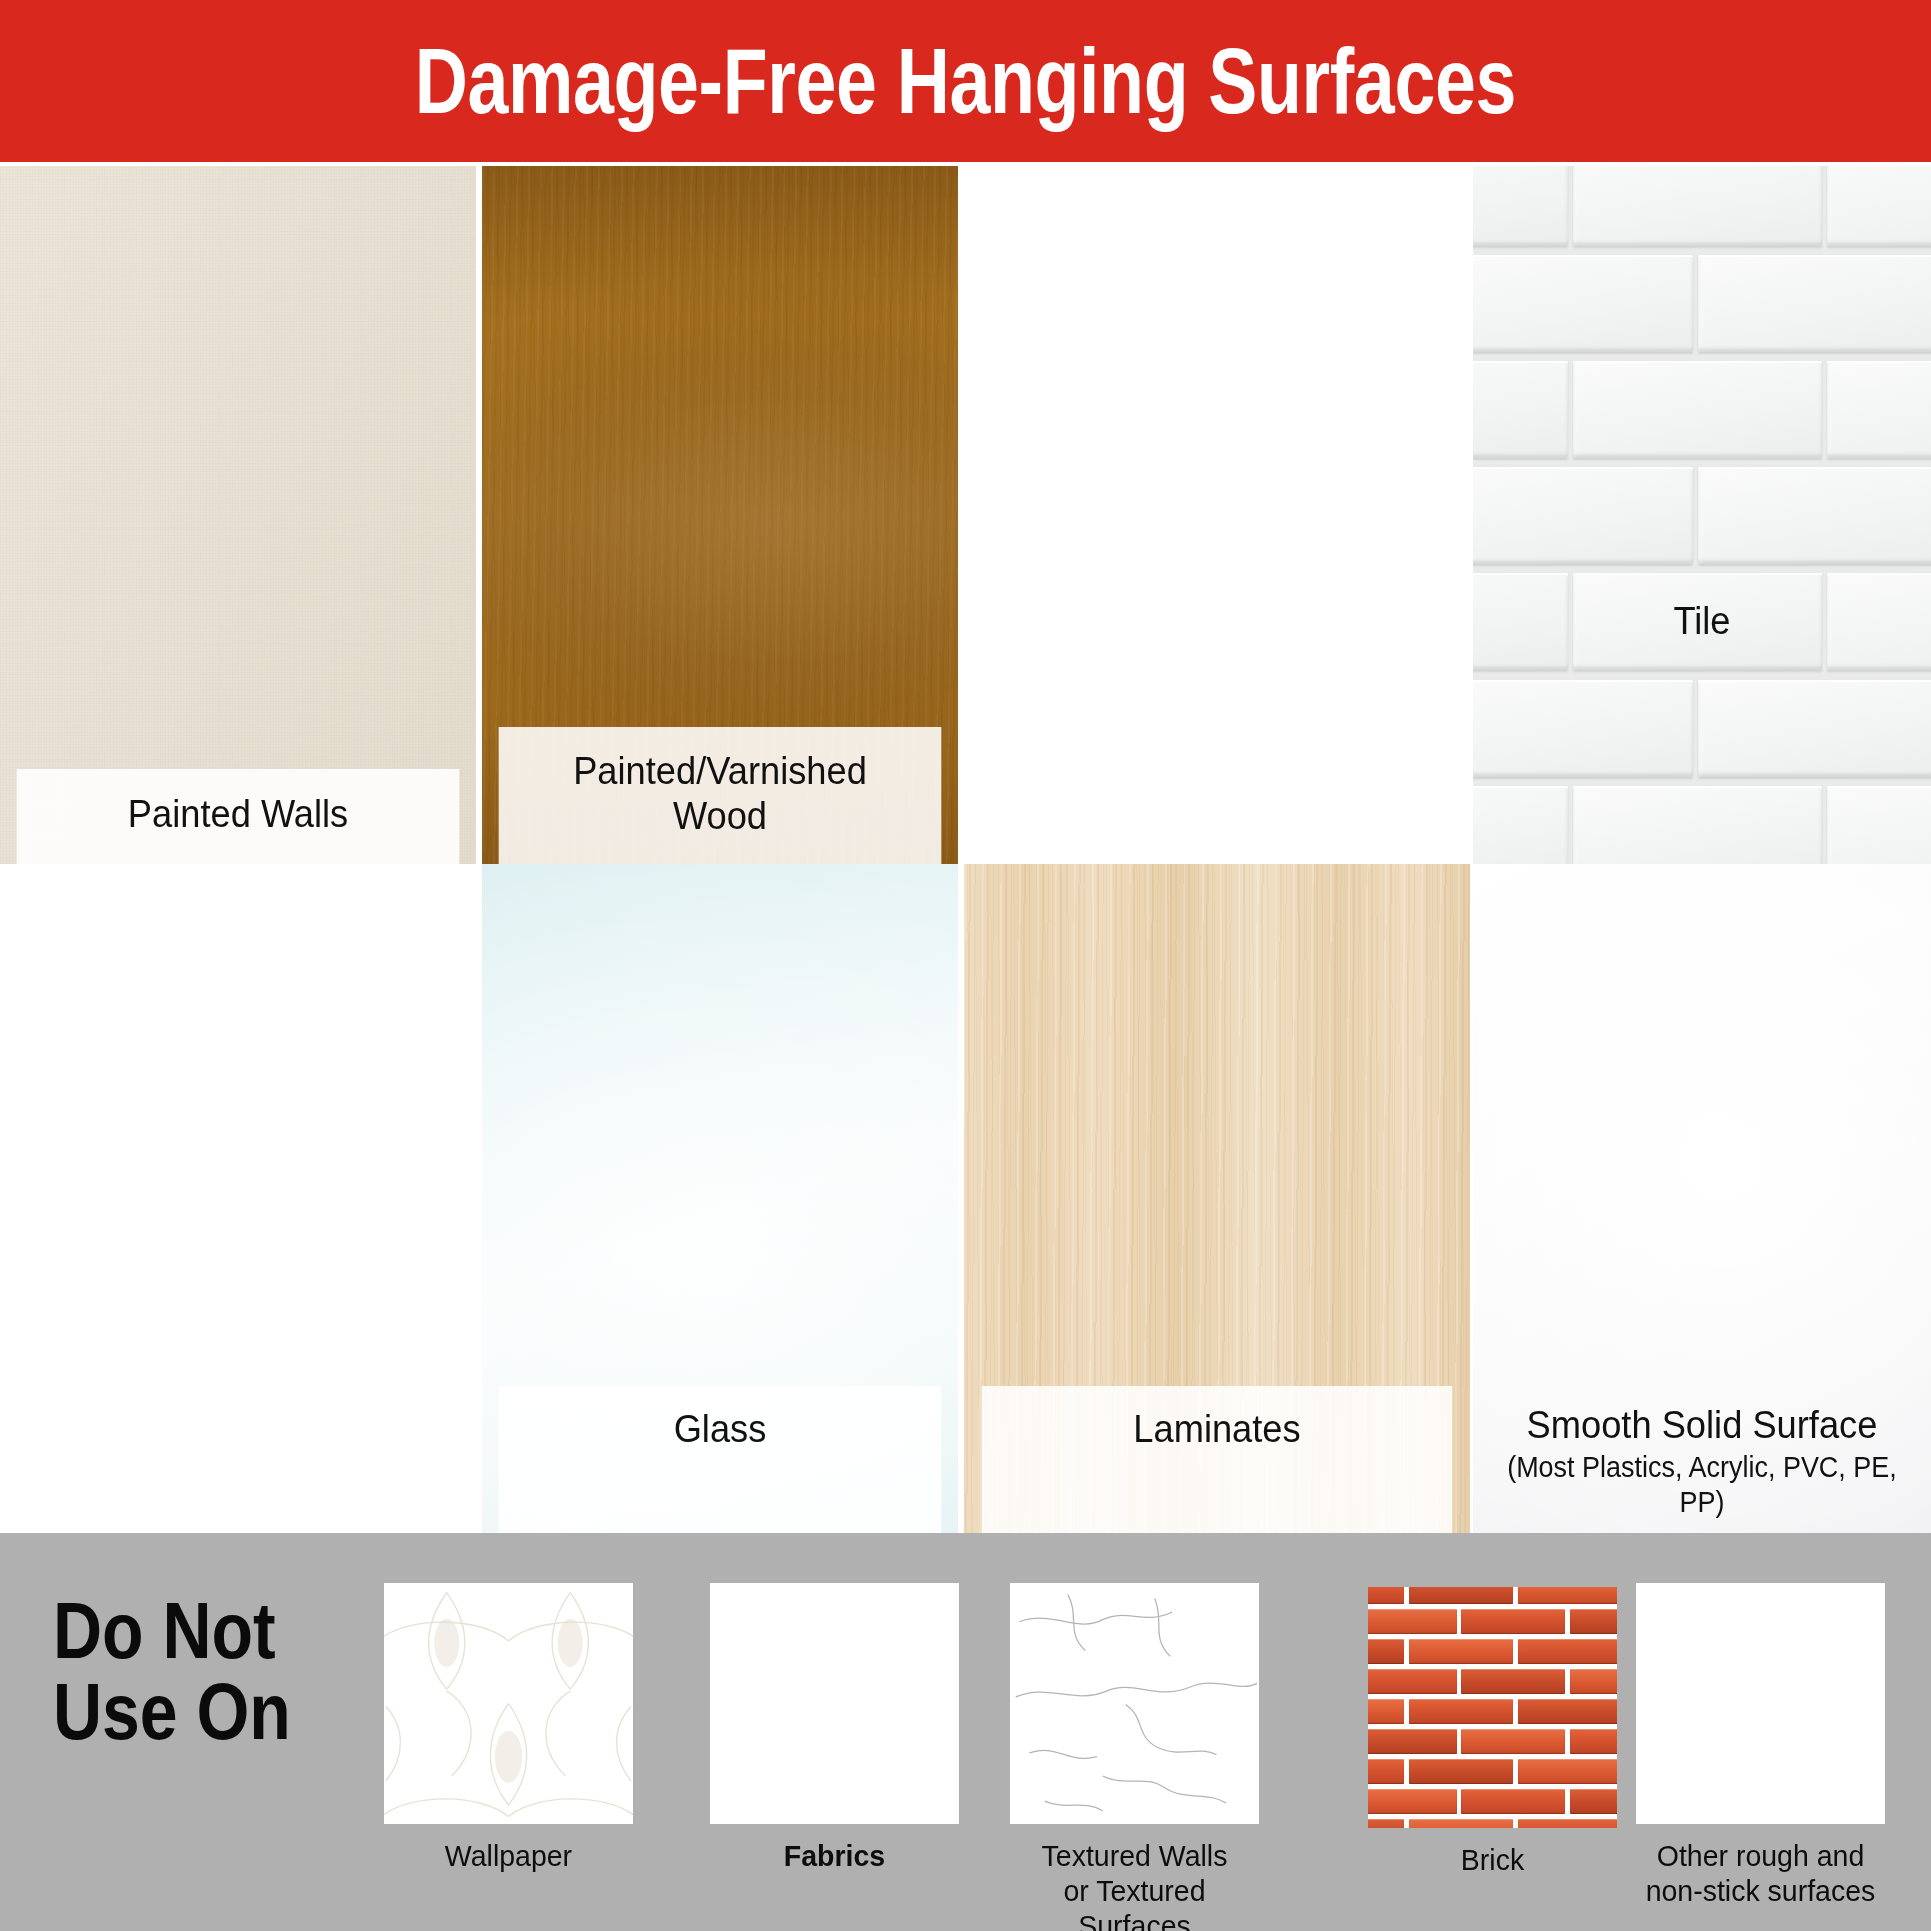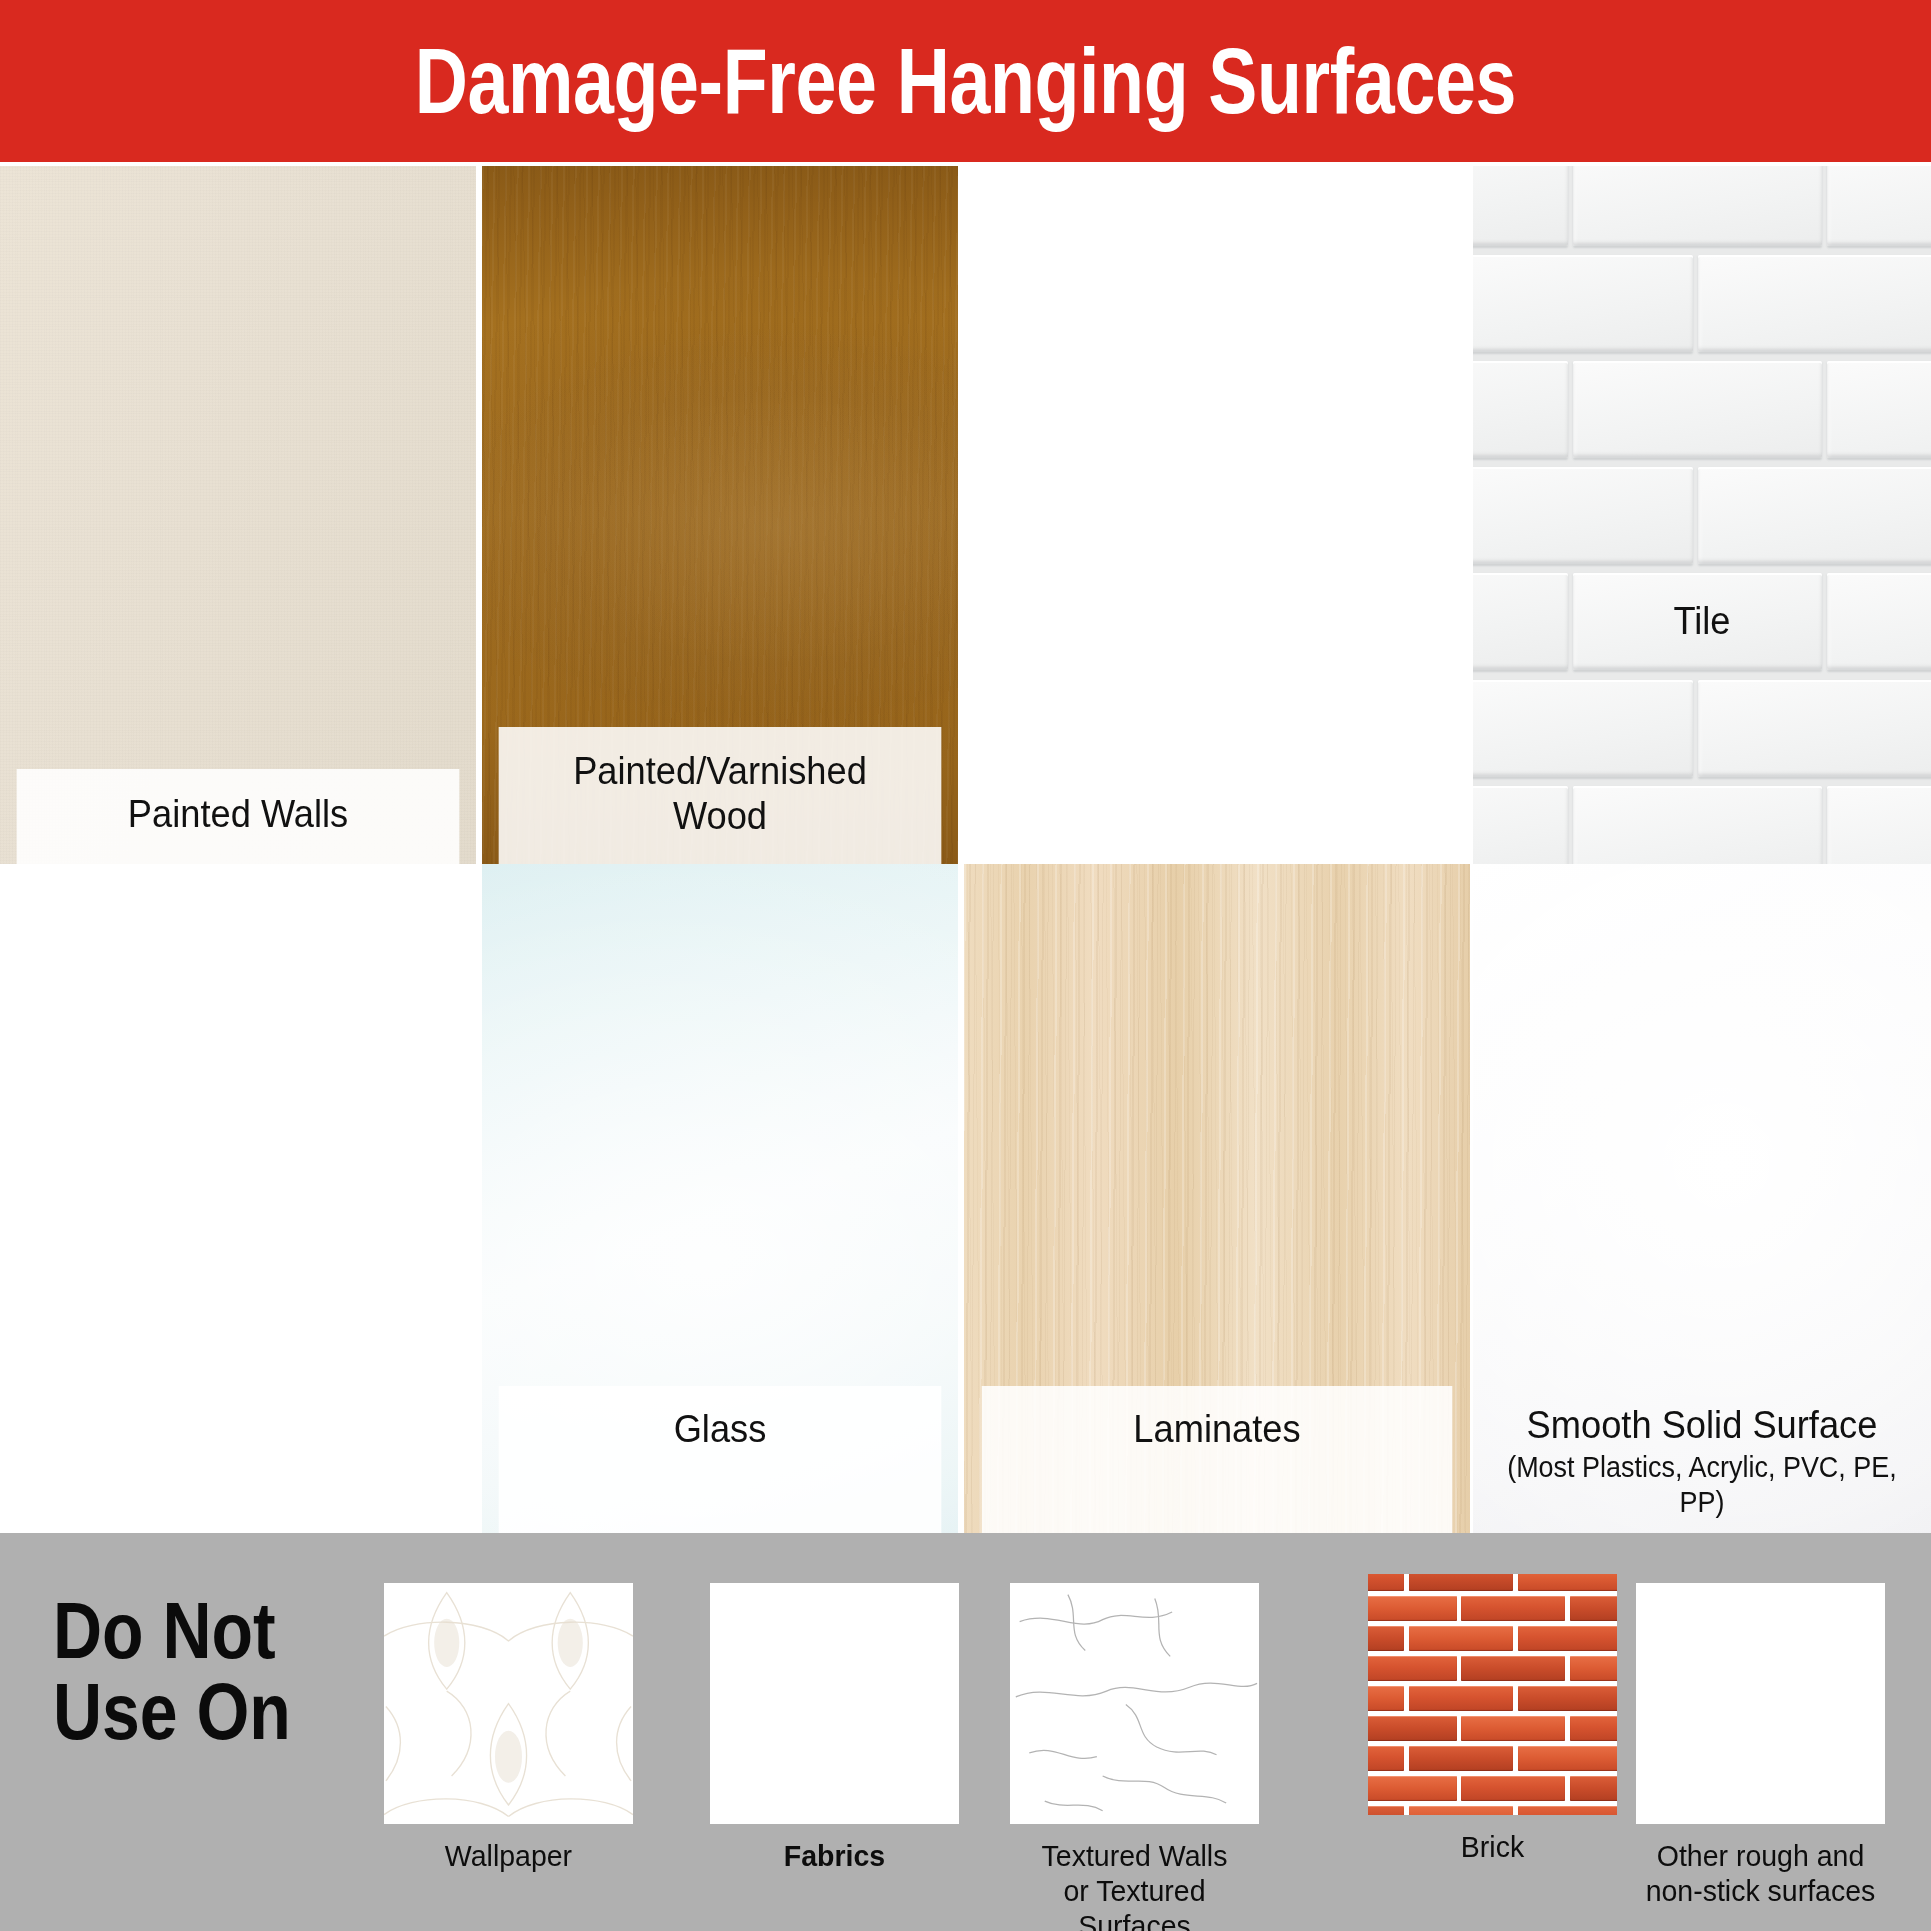--- a/index.html
+++ b/index.html
@@ -404,21 +404,21 @@
             <path d="M36 226 C58 236, 76 224, 96 236"></path>
           </g>
         </svg>
       </div>
       <div class="sw-label">
         <span>Textured Walls</span><br>
         <span>or Textured Surfaces</span>
       </div>
     </div>
 
-    <div class="swatch" style="left:1323px;top:41px;padding-left:45px;">
+    <div class="swatch" style="left:1323px;top:54px;padding-left:45px;">
       <div class="sw-img">
         <div class="tex tex-brick">
           <div class="brick-rows">
             <div class="brow" style="top:-7.7px;left:-68px;">
                 <i class="b"></i>
                 <i class="b v2"></i>
                 <i class="b v3"></i>
               </div>
             <div class="brow" style="top:22px;left:-15.4px;">
                 <i class="b v3"></i>

